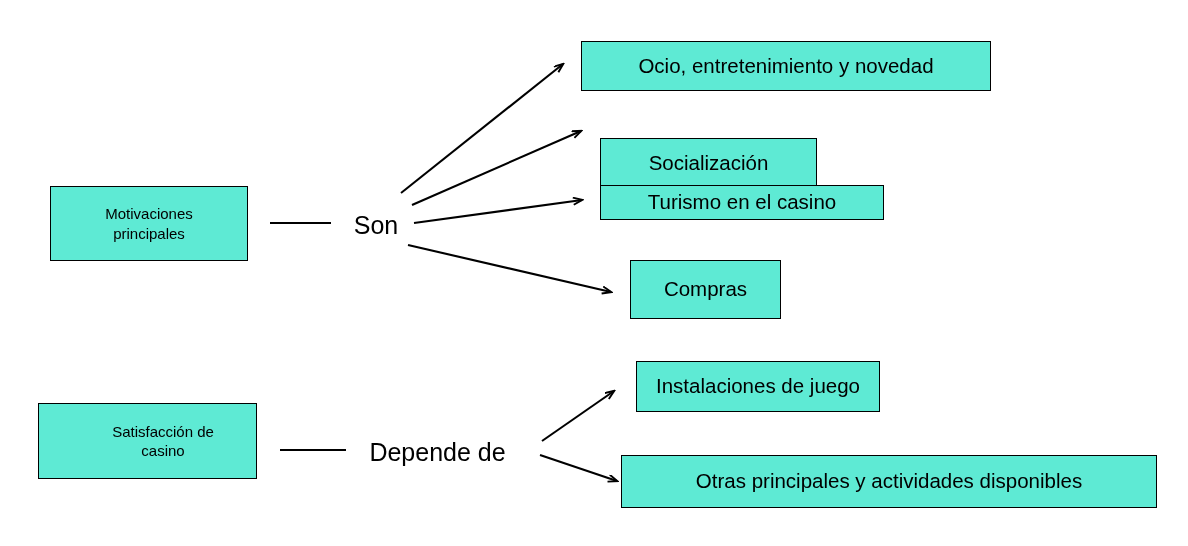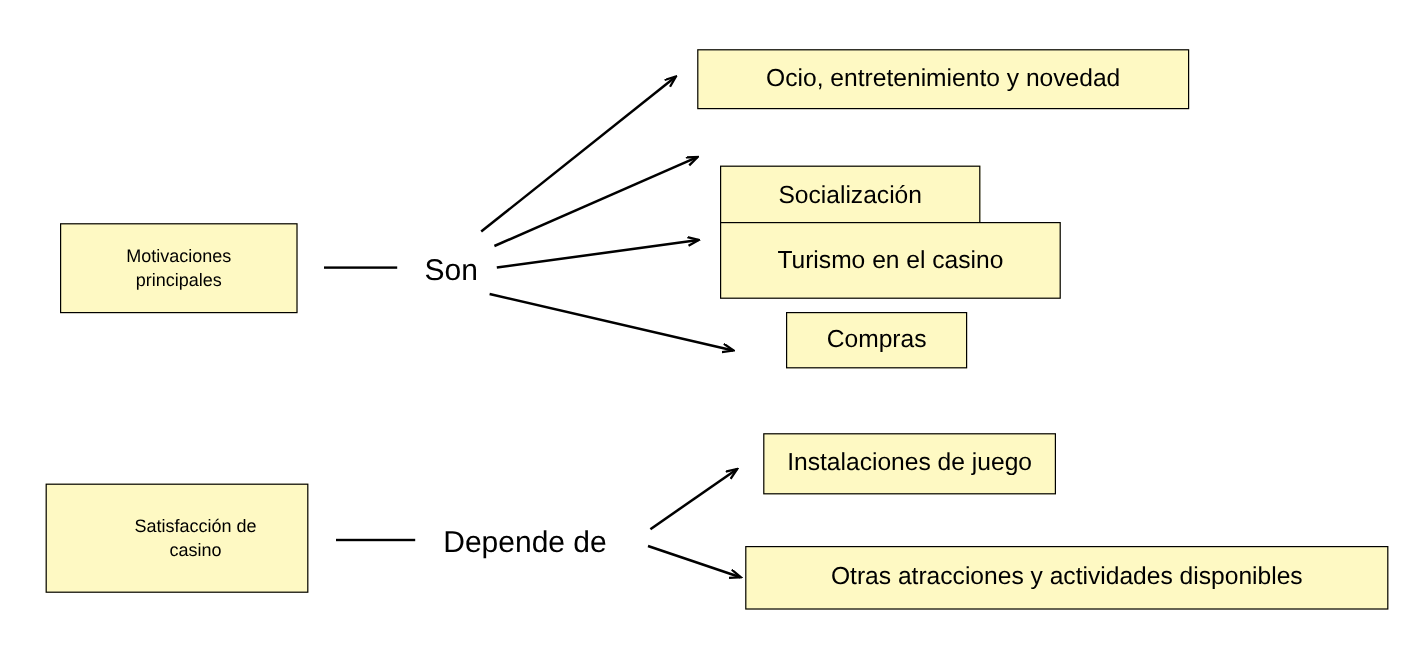--- a/index.html
+++ b/index.html
@@ -16,21 +16,21 @@
     position: relative;
     width: 1188px;
     height: 546px;
     background: #ffffff;
     overflow: hidden;
   }
   .node-box {
     position: absolute;
     box-sizing: border-box;
     border: 1.6px solid #000000;
-    background: #fef9c3;
+    background: #5eead4;
     display: flex;
     align-items: center;
     justify-content: center;
     text-align: center;
     line-height: 1.28;
     font-size: 20.5px;
     color: #000000;
     padding: 2px 10px;
   }
   .node-box.two-line {
@@ -79,45 +79,45 @@
   <div class="relation-label" style="left:347px; top:211px; width:58px;">Son</div>
 
   <div class="node-box" style="left:581px; top:41px; width:410px; height:50px;">
     <span>Ocio, entretenimiento y novedad</span>
   </div>
 
   <div class="node-box" style="left:600px; top:105px; width:217px; height:50px;margin-top:33px;">
     <span>Socialización</span>
   </div>
 
-  <div class="node-box" style="left:600px; top:185px; width:284px; height:64px;">
+  <div class="node-box" style="left:600px; top:185px; width:284px; height:35px;">
     <span>Turismo en el casino</span>
   </div>
 
-  <div class="node-box" style="left:630px; top:260px; width:151px; height:47px;margin-left:25px;">
+  <div class="node-box" style="left:630px; top:260px; width:151px; height:59px;">
     <span>Compras</span>
   </div>
 
-  <div class="node-box two-line" style="left:38px; top:403px; width:219px; height:91px;padding-left:41px;">
+  <div class="node-box two-line" style="left:38px; top:403px; width:219px; height:76px;padding-left:41px;">
     <span>
       <span>Satisfacción de</span><br>
       <span>casino</span>
     </span>
   </div>
 
   <div class="connector-line" style="left:280px; top:449px; width:66px;"></div>
 
   <div class="relation-label" style="left:365px; top:438px; width:145px;">Depende de</div>
 
   <div class="node-box" style="left:636px; top:361px; width:244px; height:51px;">
     <span>Instalaciones de juego</span>
   </div>
 
   <div class="node-box" style="left:621px; top:455px; width:536px; height:53px;">
-    <span>Otras atracciones y actividades disponibles</span>
+    <span>Otras principales y actividades disponibles</span>
   </div>
 
   <svg id="arrow-layer" viewBox="0 0 1188 546">
     <defs>
       <marker id="ah" markerWidth="11" markerHeight="11" refX="9.2" refY="4.0" orient="auto" markerUnits="userSpaceOnUse">
         <path d="M 0.4,0.4 L 9.6,4.0 L 0.4,7.6" fill="none" stroke="#000000" stroke-width="1.9" stroke-linecap="butt" stroke-linejoin="miter"></path>
       </marker>
     </defs>
 
     <path class="arrow-path" d="M 401,193 L 563,64" marker-end="url(#ah)"></path>

